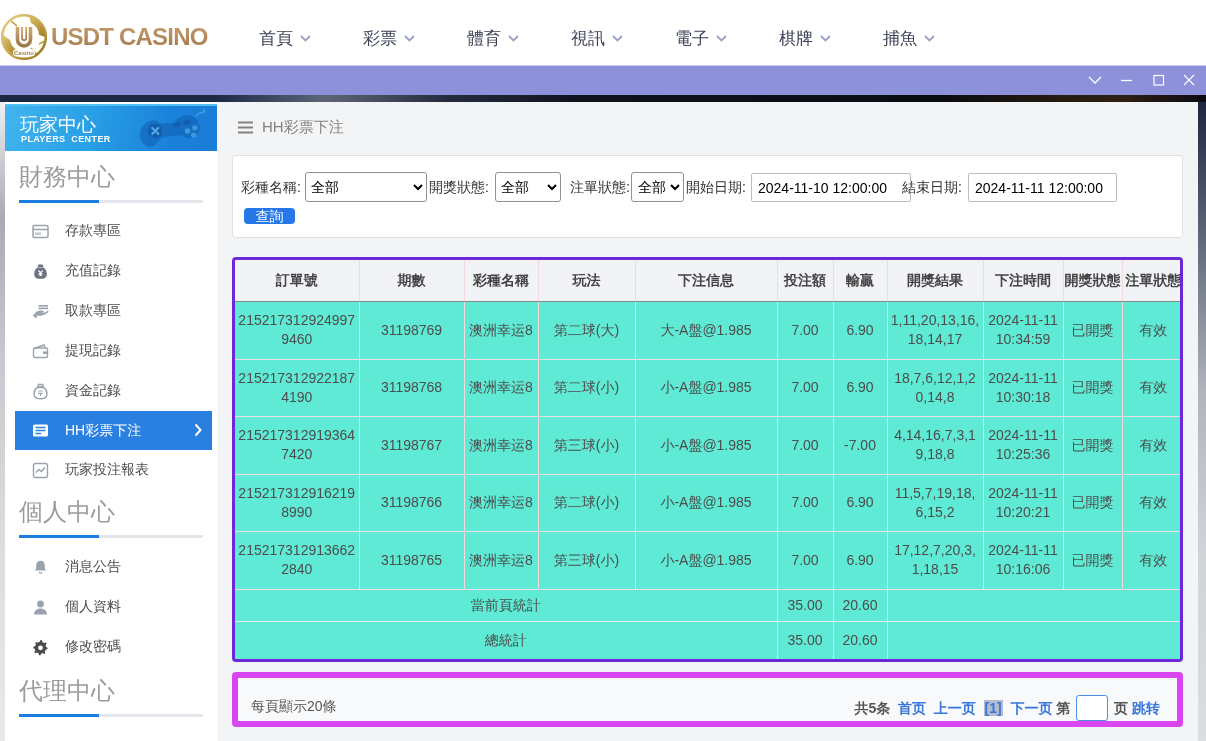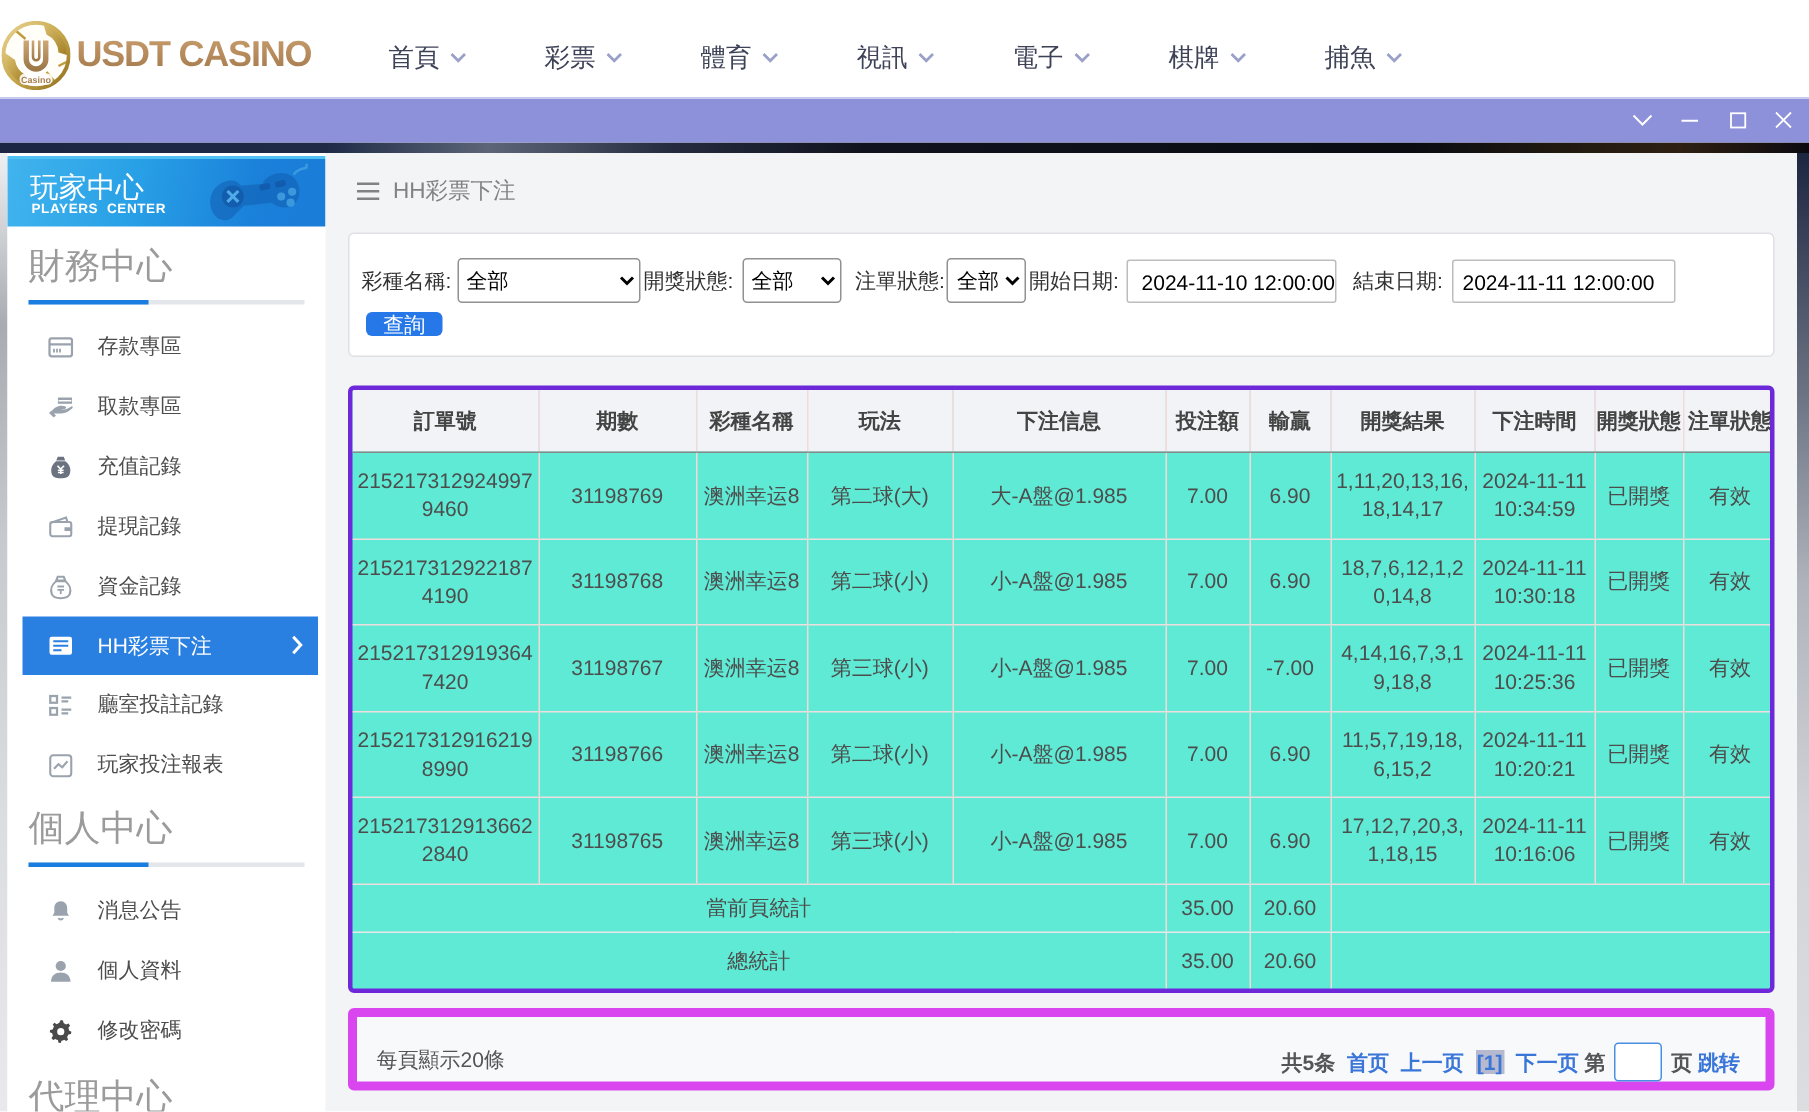--- a/index.html
+++ b/index.html
@@ -182,57 +182,50 @@
   <div class="mi"><svg class="ic" viewBox="0 0 17 17">
           <g fill="none" stroke="#9aa3ad" stroke-width="1.5">
             <rect x="1" y="2.5" width="15" height="12" rx="1.5"></rect>
             <path d="M1 6.5 L16 6.5"></path>
           </g>
           <g stroke="#9aa3ad" stroke-width="1.2">
             <path d="M4 9.5 L4 12 M6 9.5 L6 12 M8 9.5 L8 12"></path>
           </g>
         </svg>存款專區</div>
   <div class="mi"><svg class="ic" viewBox="0 0 17 17">
+          <path d="M6.5 1.5 L10.5 1.5 L11.5 4 L5.5 4 Z" fill="#6b7280"></path>
+          <path d="M5.5 4.5 L11.5 4.5 C14.5 6.5 15.5 10 14.5 13 C13.8 15 12 15.8 8.5 15.8 C5 15.8 3.2 15 2.5 13 C1.5 10 2.5 6.5 5.5 4.5 Z" fill="#6b7280"></path>
+          <path d="M6.3 7.5 L8.5 9.7 L10.7 7.5 M8.5 9.7 L8.5 13 M6.6 10.5 L10.4 10.5 M6.6 12 L10.4 12" stroke="#fff" stroke-width="1.1" fill="none"></path>
+        </svg>充值記錄</div>
+  <div class="mi"><svg class="ic" viewBox="0 0 17 17">
           <rect x="6.6" y="2" width="9.4" height="4.2" fill="#9aa3ad"></rect>
           <path d="M7 4.1 L15.6 4.1" stroke="#fff" stroke-width="1"></path>
           <path d="M2.2 11.2 C3.6 9.4 5.6 7.9 7.4 7.6 C9.2 7.3 10.4 7.6 11.3 7.9 C12.5 8.3 12.2 9.6 11 9.8 L8.4 10.1 C10 10.4 12.2 10.0 13.8 9.0 L15.5 8.0 C16.4 7.5 16.9 8.6 16.1 9.3 C14.2 11 11.6 12.5 9 12.7 C6.6 12.9 5 12.3 3.8 12.9 Z" fill="#9aa3ad"></path>
           <path d="M0.7 12.3 L3.9 15.4 L5.3 14 L2.1 10.9 Z" fill="#9aa3ad"></path>
         </svg>取款專區</div>
-  <div class="mi"><svg class="ic" viewBox="0 0 17 17">
-          <path d="M6.5 1.5 L10.5 1.5 L11.5 4 L5.5 4 Z" fill="#6b7280"></path>
-          <path d="M5.5 4.5 L11.5 4.5 C14.5 6.5 15.5 10 14.5 13 C13.8 15 12 15.8 8.5 15.8 C5 15.8 3.2 15 2.5 13 C1.5 10 2.5 6.5 5.5 4.5 Z" fill="#6b7280"></path>
-          <path d="M6.3 7.5 L8.5 9.7 L10.7 7.5 M8.5 9.7 L8.5 13 M6.6 10.5 L10.4 10.5 M6.6 12 L10.4 12" stroke="#fff" stroke-width="1.1" fill="none"></path>
-        </svg>充值記錄</div>
   <div class="mi"><svg class="ic" viewBox="0 0 17 17">
           <g fill="none" stroke="#9aa3ad" stroke-width="1.4">
             <path d="M2 5.5 L12 2 L13 5"></path>
             <rect x="1.5" y="5" width="14" height="9.5" rx="1.5"></rect>
             <path d="M11 9.7 L15.5 9.7" stroke-width="2.5"></path>
           </g>
         </svg>提現記錄</div>
   <div class="mi"><svg class="ic" viewBox="0 0 17 17">
           <g fill="none" stroke="#9aa3ad" stroke-width="1.4">
             <path d="M6.5 1.5 L10.5 1.5 L11.5 4 L5.5 4 Z"></path>
             <path d="M5.5 4.5 L11.5 4.5 C14.5 6.5 15.5 10 14.5 13 C13.8 15 12 15.8 8.5 15.8 C5 15.8 3.2 15 2.5 13 C1.5 10 2.5 6.5 5.5 4.5 Z"></path>
             <path d="M6.3 8 L10.7 8 M6.3 10.3 L10.7 10.3 M8.5 10.3 L8.5 13" stroke-width="1.2"></path>
           </g>
         </svg>資金記錄</div>
   <div class="mi sel"><svg class="ic" viewBox="0 0 17 17">
           <rect x="1" y="2.5" width="15" height="12" rx="1.5" fill="#fff"></rect>
           <path d="M3.5 5.5 L13.5 5.5 M3.5 8.5 L13.5 8.5 M3.5 11.5 L9 11.5" stroke="#2a80e1" stroke-width="1.4"></path>
         </svg>HH彩票下注<svg class="arr" width="8" height="14" viewBox="0 0 8 14">
           <path d="M1.5 1.5 L6.5 7 L1.5 12.5" fill="none" stroke="#fff" stroke-width="2"></path>
         </svg></div>
-  <div class="mi"><svg class="ic" viewBox="0 0 17 17">
-          <g fill="none" stroke="#9aa3ad" stroke-width="1.5">
-            <rect x="1.5" y="2" width="4.5" height="4.5"></rect>
-            <rect x="1.5" y="10" width="4.5" height="4.5"></rect>
-            <path d="M9 3 L15.5 3 M9 5.5 L13.5 5.5 M9 11 L15.5 11 M9 13.5 L13.5 13.5"></path>
-          </g>
-        </svg>廳室投註記錄</div>
   <div class="mi"><svg class="ic" viewBox="0 0 17 17">
           <g fill="none" stroke="#9aa3ad" stroke-width="1.4">
             <rect x="1.5" y="1.5" width="14" height="14" rx="2"></rect>
             <path d="M4 10.5 L7 7.5 L9.5 9.5 L13 5.5"></path>
           </g>
         </svg>玩家投注報表</div>
 
   <div class="sect" style="padding-top:6px">
         <div class="tt">個人中心</div>
         <div class="ul"></div>
@@ -266,21 +259,21 @@
   </div>
 
   <div class="fbox">
     <div class="lb" style="left:8px">彩種名稱:</div>
     <select style="left:72px;width:122px"><option>全部</option></select>
     <div class="lb" style="left:196px">開獎狀態:</div>
     <select style="left:262px;width:66px"><option>全部</option></select>
     <div class="lb" style="left:337px">注單狀態:</div>
     <select style="left:398px;width:53px;padding-left:2px"><option>全部</option></select>
     <div class="lb" style="left:453px">開始日期:</div>
-    <input style="left: 518px; width: 140px; text-align: right;" value="2024-11-10 12:00:00">
+    <input style="left: 518px; width: 160px;" value="2024-11-10 12:00:00">
     <div class="lb" style="left:669px">結束日期:</div>
     <input style="left: 735px; width: 149px;" value="2024-11-11 12:00:00">
     <button class="btnq">查詢</button>
   </div>
 
   <div class="tbox">
     <table>
       <colgroup>
         <col style="width:124px">
             <col style="width:105px">

